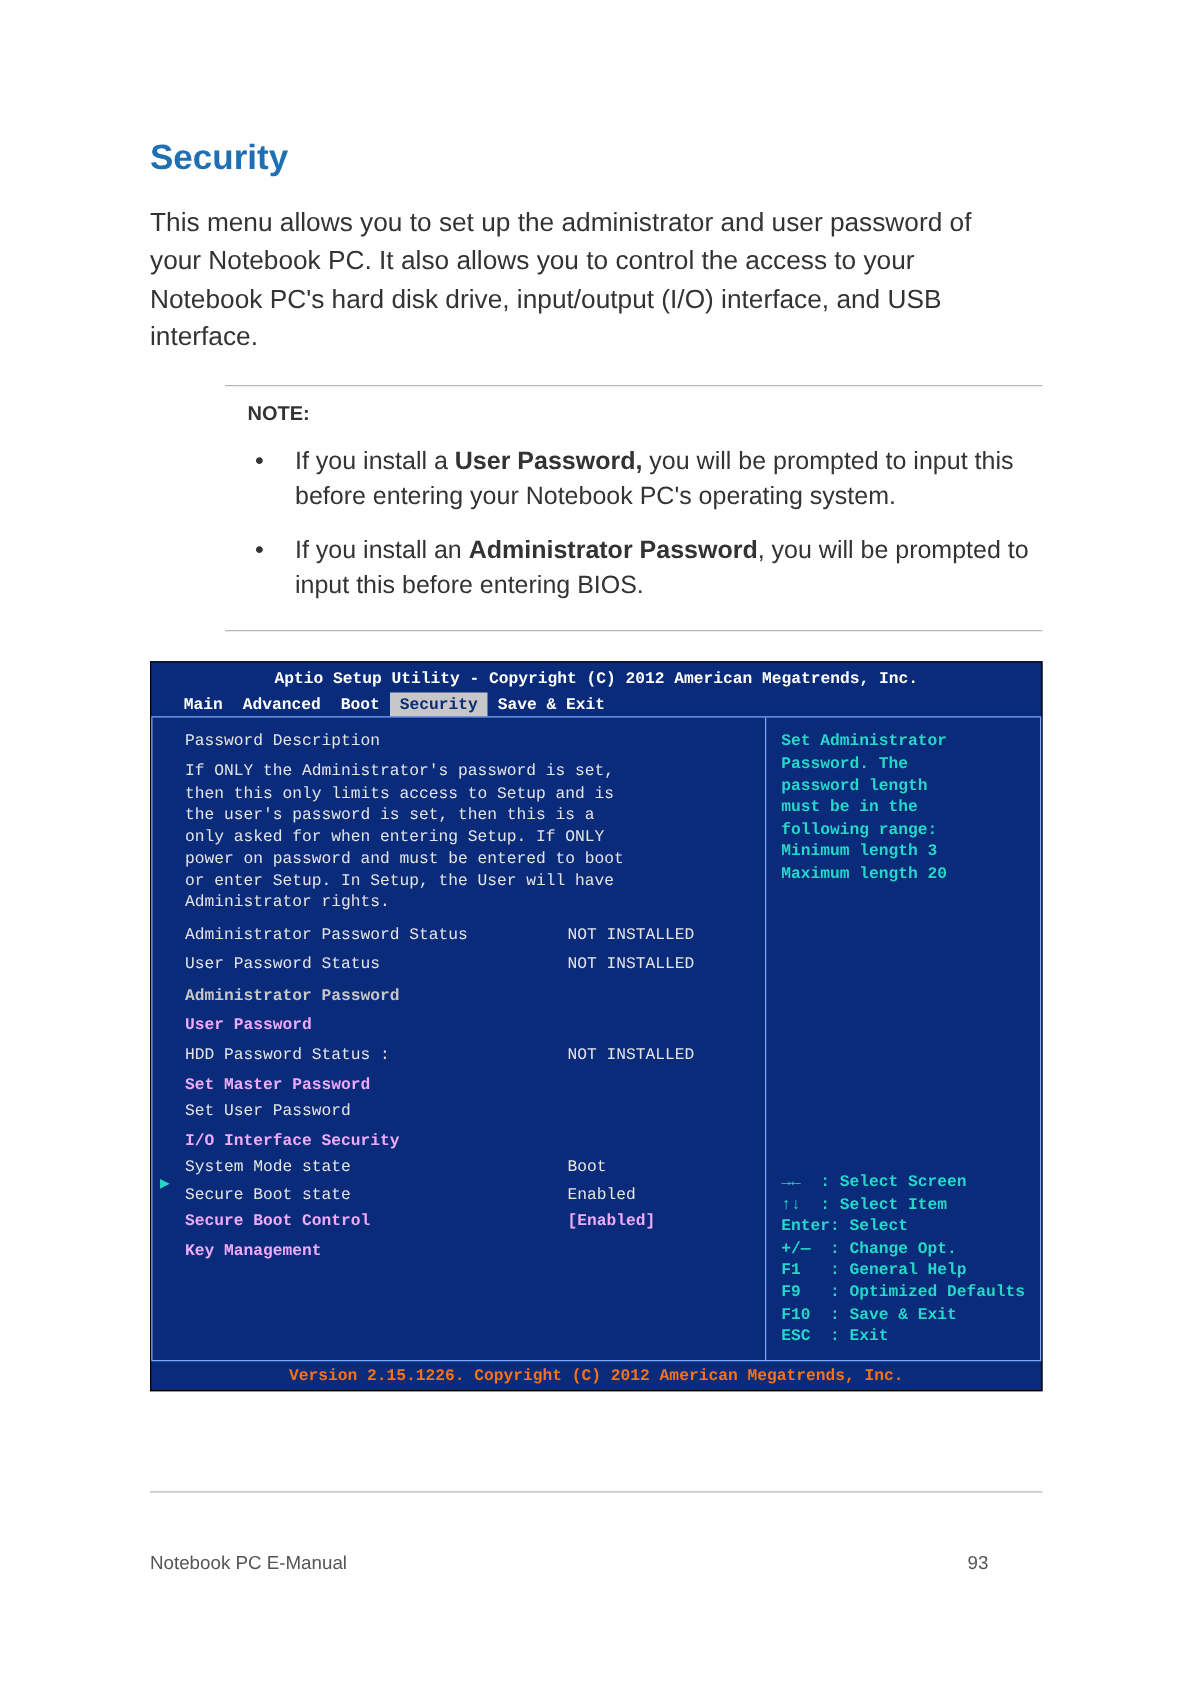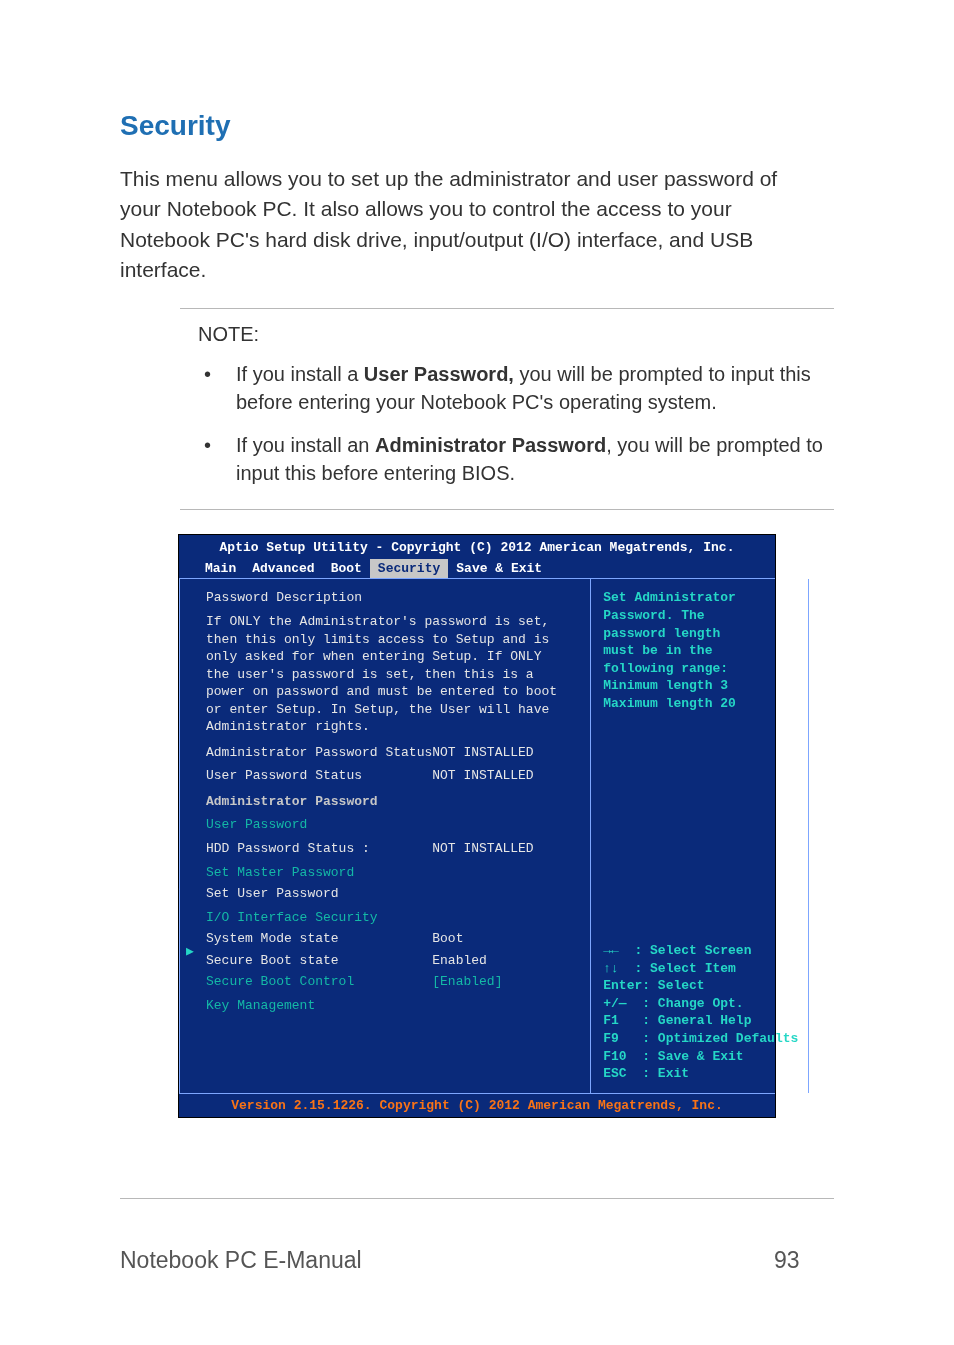--- a/index.html
+++ b/index.html
@@ -26,22 +26,22 @@
     color: #333;
     margin: 0 16px 22px 0;
   }
   .note-box {
     border-top: 1px solid #b8b8b8;
     border-bottom: 1px solid #b8b8b8;
     margin: 0 0 24px 60px;
     padding: 14px 0 18px 18px;
   }
   .note-label {
-    font-weight: 400;
-    font-size: 20px;
+    font-weight: 700;
+    font-size: 16px;
     margin: 0 0 14px 0;
   }
   .note-item {
     display: flex;
     font-size: 20px;
     line-height: 1.42;
     margin: 0 0 14px 0;
   }
   .note-item:last-child { margin-bottom: 4px; }
   .bullet {
@@ -55,21 +55,21 @@
   .bold { font-weight: 700; }
 
   
   .bios {
     font-family: "Consolas", "Courier New", monospace;
     font-size: 13px;
     line-height: 1.35;
     color: #cfcfcf;
     background: #0a2a7a;
     border: 1px solid #000;
-    width: 598px;
+    width: 714px;
     margin: 0 auto;
     box-sizing: border-box;
   }
   .bios-top {
     text-align: center;
     font-weight: 700;
     color: #ffffff;
     padding: 4px 0 0 0;
     white-space: pre;
   }
@@ -112,34 +112,34 @@
     font-weight: 700;
     color: #f97316;
     padding: 3px 0;
     white-space: pre;
   }
   .row { display:flex;align-items:center; }
   .row .lbl { flex:1; white-space: pre; }
   .row .val { width: 140px; white-space: pre; }
   .white { color: #e5e5e5; font-weight: 400; }
   .sel   { color: #c7c7c7; font-weight: 700; }
-  .cyan  { color: #14b8a6; font-weight: 400; }
+  .cyan  { color: #f0abfc; font-weight: 700; }
   .ptr {
     position: absolute;
     left: 6px;
     color: #25d7c6;
     font-weight: 700;
   }
   .help-line { white-space: pre; font-weight: 700; }
   .help-gap { height: 230px; }
   .page-footer {
     padding: 48px 120px 30px 120px;
     display: flex;
     justify-content: space-between;
-    font-size: 23px;
+    font-size: 15px;
     color: #555;
     border-top: 0;
   }
   .page-footer .ft-left { flex:1; }
   .page-footer .ft-right { width: 60px; }
   .body-rule { border-top: 1px solid #b8b8b8; margin: 0 120px; }
 </style>
 </head>
 <body>
 
@@ -177,22 +177,22 @@
     </div>
 
     <div class="bios-body">
       <div class="bios-main">
         <span class="ptr" style="top:364px">▶</span>
 
         <div class="white">Password Description</div>
         <div style="height:6px"></div>
         <div class="white">If ONLY the Administrator's password is set,</div>
         <div class="white">then this only limits access to Setup and is</div>
+        <div class="white">the user's password is set, then this is a</div>
         <div class="white">only asked for when entering Setup. If ONLY</div>
-        <div class="white">the user's password is set, then this is a</div>
         <div class="white">power on password and must be entered to boot</div>
         <div class="white">or enter Setup. In Setup, the User will have</div>
         <div class="white">Administrator rights.</div>
         <div style="height:8px"></div>
 
         <div class="row">
             <span class="lbl white">Administrator Password Status</span>
             <span class="val white">NOT INSTALLED</span>
           </div>
         <div style="height:6px"></div>

